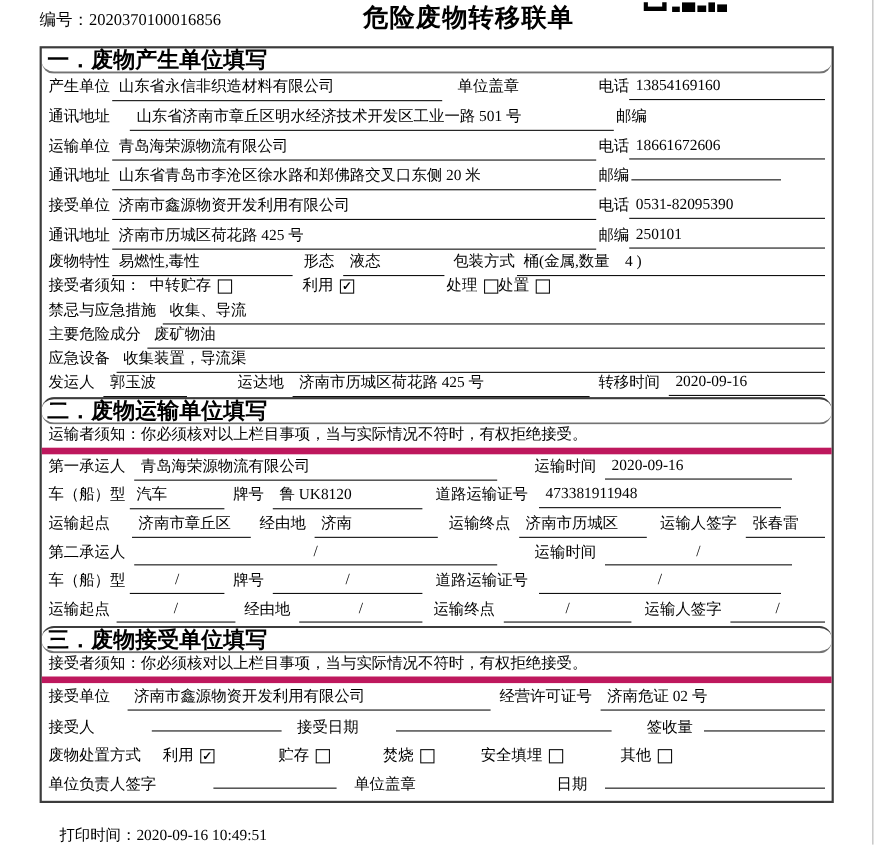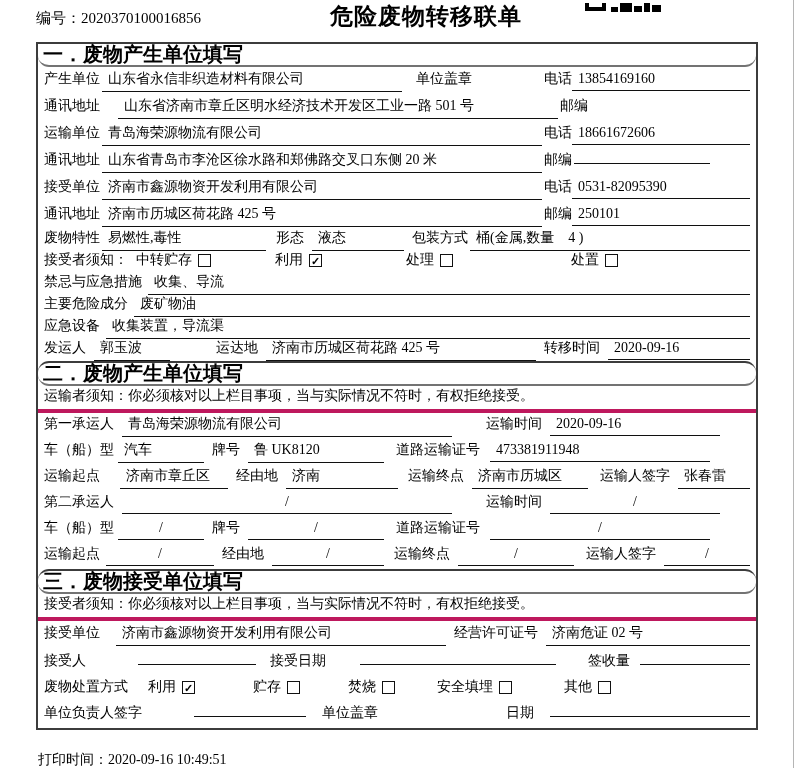--- a/index.html
+++ b/index.html
@@ -11,25 +11,25 @@
   .edge{position:absolute;right:2px;top:0;width:1px;height:768px;background:#b5b5b5;}
   .tbl{position:absolute;left:36px;top:42px;width:722px;border:2px solid #3c3c3c;background:#fff;box-sizing:border-box;}
   .sechead{display:flex;align-items:center;height:21px;border-bottom:2px solid #737373;font-weight:bold;padding:0 5px;font-size:20px;border-radius:11px;}
   .sectop{border-top:2px solid #3c3c3c;}
   .row{display:flex;align-items:center;padding:0 6px;box-sizing:border-box;}
   .lbl{white-space:nowrap;padding-bottom:4px;flex:none;}
   .u{border-bottom:1px solid #101010;white-space:nowrap;overflow:hidden;padding:0 2px 3px 6px;box-sizing:border-box;flex:none;}
   .u.grow{flex:1 1 auto;}
   .ctr{text-align:center;padding-left:2px;}
   .fill{flex:1 1 auto;}
-  .notice{border-bottom:4px solid #be185d;}
+  .notice{border-bottom:6px solid #be185d;}
   .cb{display:inline-block;width:13px;height:13px;border:1px solid #111;box-sizing:border-box;
       margin:0 0 3px 6px;flex:none;text-align:center;line-height:12px;font-size:11px;font-weight:bold;}
   .h28{height:28px}.h27{height:27px}.h26{height:26px}.h22{height:22px}
-  .footer{position:absolute;left:38px;top:751px;font-size:14px;white-space:nowrap;}
+  .footer{position:absolute;left:54px;top:751px;font-size:14px;white-space:nowrap;}
 </style>
 </head>
 <body>
 
 <div class="hdr-serial"><span>编号：</span><span>2020370100016856</span></div>
 <div class="hdr-title">危险废物转移联单</div>
 <div class="qr">
   <svg width="76" height="9" viewBox="0 0 76 9" xmlns="http://www.w3.org/2000/svg">
     <rect x="2" y="-11" width="17" height="17" fill="none" stroke="#000" stroke-width="4"></rect>
     <rect x="26" y="4" width="7" height="5" fill="#000"></rect>
@@ -99,21 +99,21 @@
   </div>
 
   <div class="row h22">
     <span class="lbl">接受者须知：</span>
     <span class="lbl" style="margin-left:8px">中转贮存</span>
     <span class="cb"></span>
     <span class="lbl" style="margin-left:64px">利用</span>
     <span class="cb">✓</span>
     <span class="lbl" style="margin-left:84px">处理</span>
     <span class="cb"></span>
-    <span class="lbl" style="margin-left:118px">处置</span>
+    <span class="lbl" style="">处置</span>
     <span class="cb"></span>
   </div>
 
   <div class="row h22">
     <span class="lbl">禁忌与应急措施</span>
     <span class="u grow" style="margin-left:6px">收集、导流</span>
   </div>
 
   <div class="row h22">
     <span class="lbl">主要危险成分</span>
@@ -127,21 +127,21 @@
 
   <div class="row h22">
     <span class="lbl">发运人</span>
     <span class="u" style="width:76px;margin-left:8px">郭玉波</span>
     <span class="lbl" style="margin-left:46px">运达地</span>
     <span class="u" style="width:270px;margin-left:8px">济南市历城区荷花路 425 号</span>
     <span class="lbl" style="margin-left:8px">转移时间</span>
     <span class="u grow" style="margin-left:8px">2020-09-16</span>
   </div>
 
-  <div class="sechead sectop">二．废物产生单位填写</div>
+  <div class="sechead sectop">二．废物运输单位填写</div>
 
   <div class="row notice h27">
     <span class="lbl">运输者须知：你必须核对以上栏目事项，当与实际情况不符时，有权拒绝接受。</span>
   </div>
 
   <div class="row h26">
     <span class="lbl">第一承运人</span>
     <span class="u" style="width:330px;margin-left:8px">青岛海荣源物流有限公司</span>
     <span class="lbl" style="margin-left:34px">运输时间</span>
     <span class="u" style="width:170px;margin-left:8px">2020-09-16</span>

